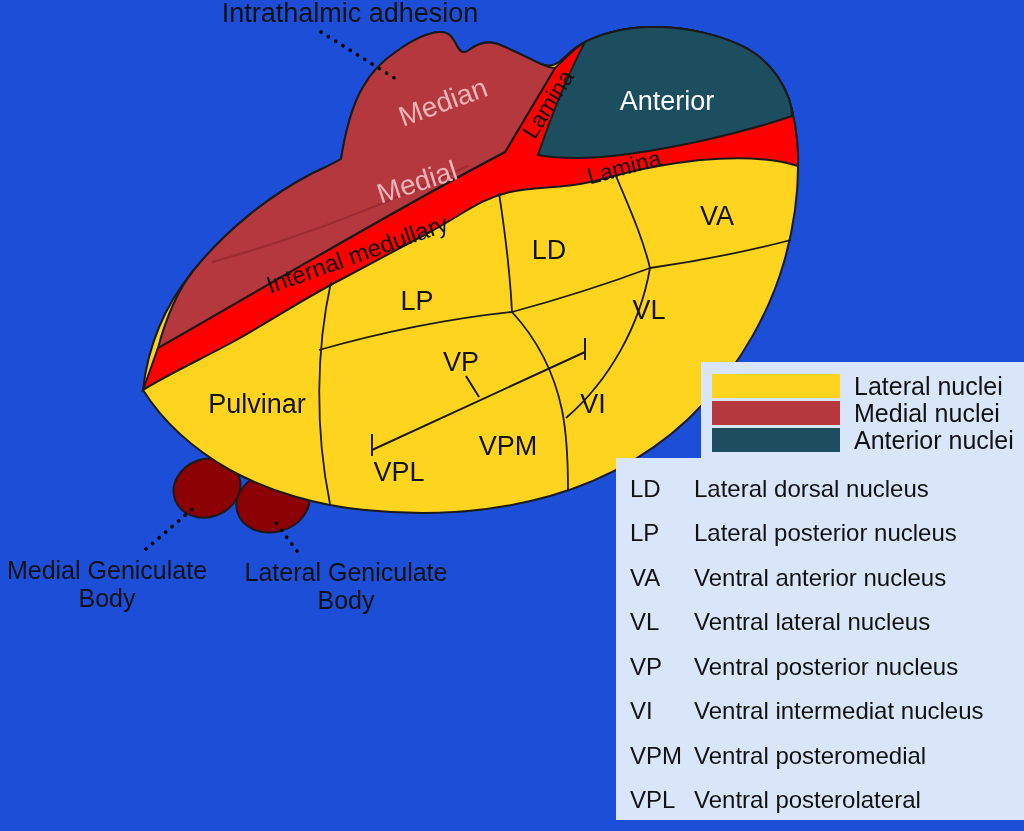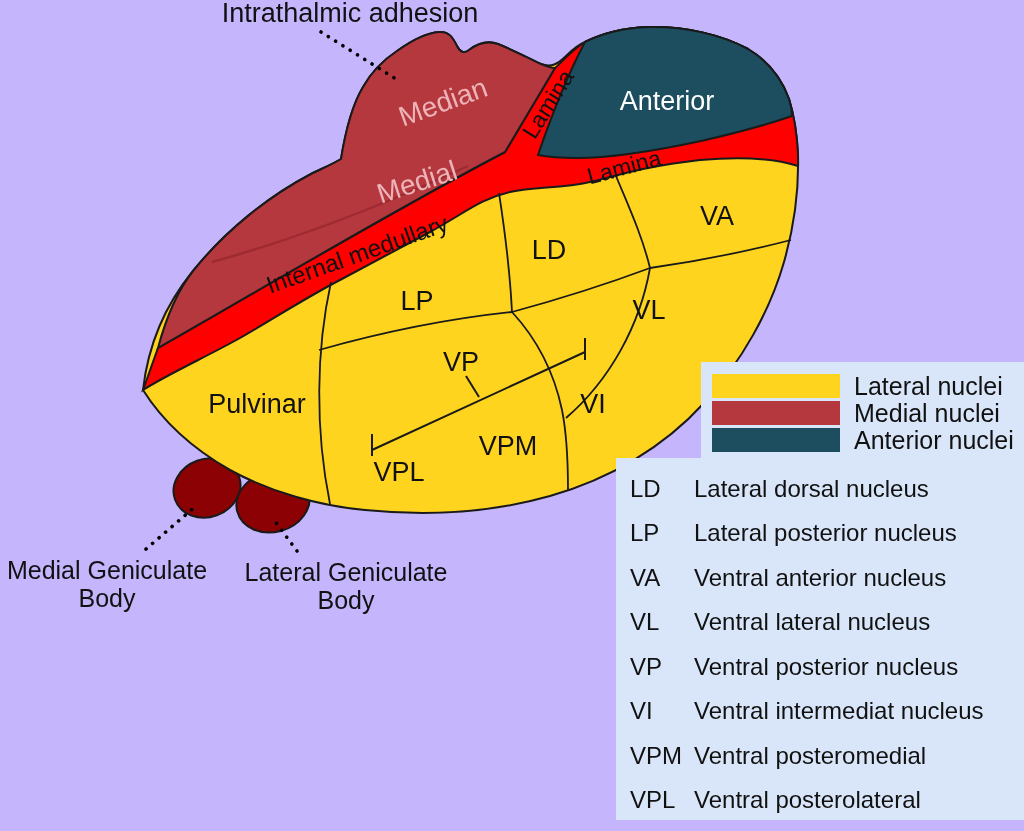--- a/index.html
+++ b/index.html
@@ -1,16 +1,16 @@
 <!DOCTYPE html>
 <html><head>
 <meta charset="utf-8">
 <style>
   html,body{margin:0;padding:0;background:#fff;}
-  #stage{position:relative;width:1024px;height:831px;background:#c4b5fd;overflow:hidden;
+  #stage{position:relative;width:1024px;height:831px;background:#1d4ed8;overflow:hidden;
          font-family:"Liberation Sans",sans-serif;}
   svg{display:block;}
   svg text{font-family:"Liberation Sans",sans-serif;fill:#111;}
   .outline{stroke:#1a1a1a;stroke-width:2;}
   .thinline{stroke:#1a1a1a;stroke-width:1.8;fill:none;}
   .bracket{stroke:#1a1a1a;stroke-width:2;fill:none;}
   .dotted{stroke:#000;stroke-width:3.6;fill:none;stroke-linecap:round;stroke-dasharray:0.1 8.5;}
   .innershade{stroke:#9a2930;stroke-width:2.4;fill:none;opacity:.85;}
   .lbl-region{font-size:27px;}
   .lbl-pink{font-size:28px;fill:#ecb4b8;}

